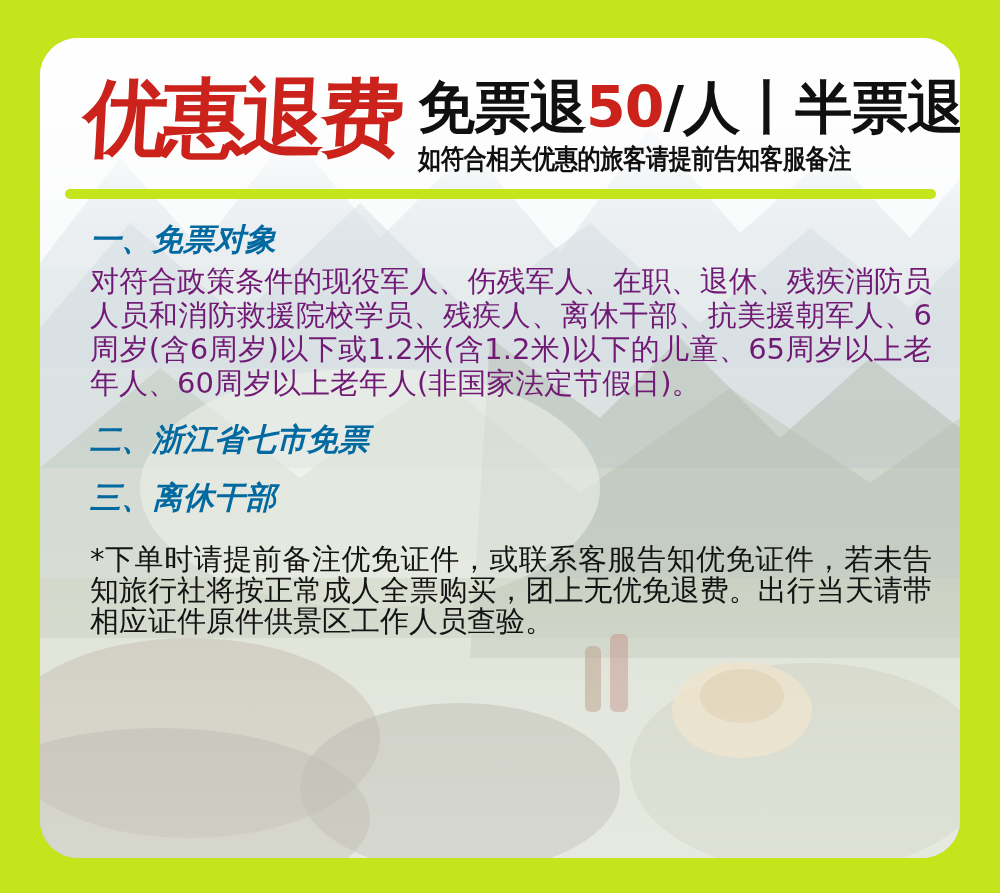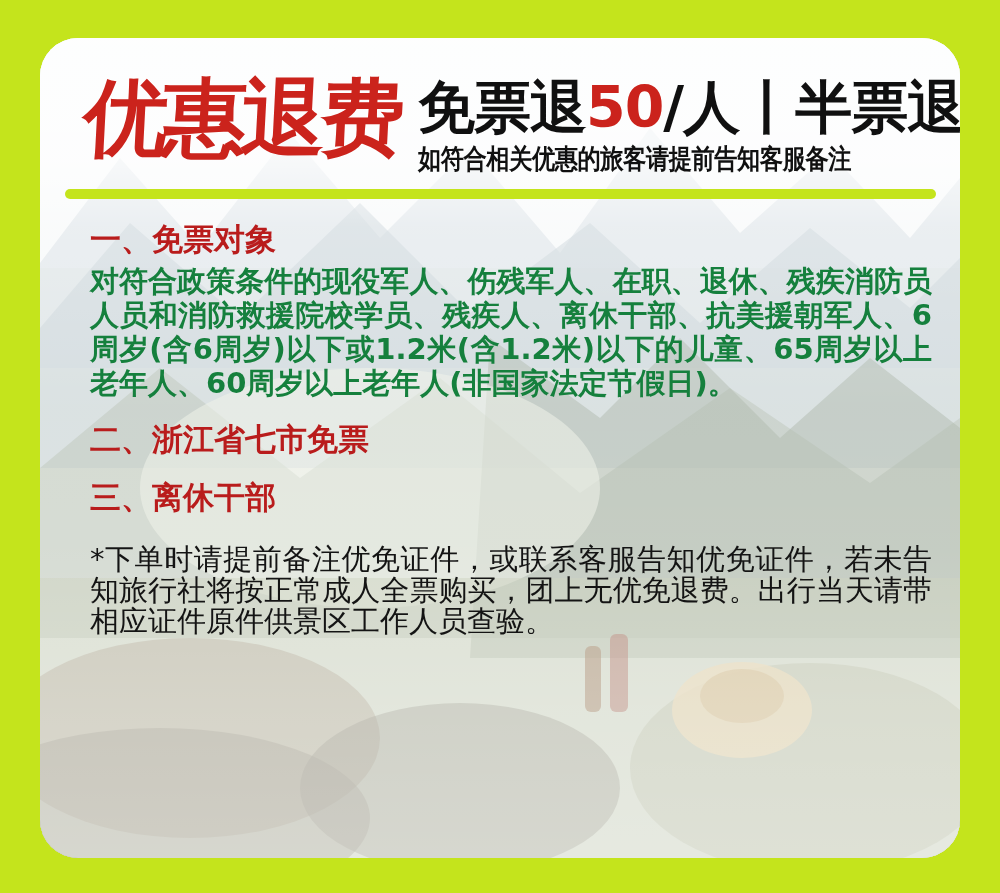--- a/index.html
+++ b/index.html
@@ -52,24 +52,24 @@
     transform:scaleX(0.86);transform-origin:left top;letter-spacing:-0.5px;
   }
   .divider{
     position:absolute;left:25px;top:151px;width:871px;height:10px;
     border-radius:5px;background:var(--accent-green,#c4e41c);
   }
   .body-text{position:absolute;left:50px;top:182px;width:842px;}
   section{margin:0;}
   section + section{margin-top:20px;}
   h2{
-    margin:0 0 6px 0;font-size:31px;line-height:38px;font-weight:900;color:#b91c1c;
+    margin:0 0 6px 0;font-size:31px;line-height:38px;font-weight:900;color:#0369a1;font-style:italic;
   }
   .para{
-    margin:0;font-size:29px;line-height:34px;font-weight:700;color:#15803d;
+    margin:0;font-size:29px;line-height:34px;font-weight:400;color:#701a75;
     text-align:justify;text-justify:inter-ideograph;
   }
   .footnote{
     margin:28px 0 0 0;font-size:29px;line-height:31px;font-weight:500;color:#141414;
     text-align:justify;text-justify:inter-ideograph;
   }
 </style>
 </head>
 <body>
 

